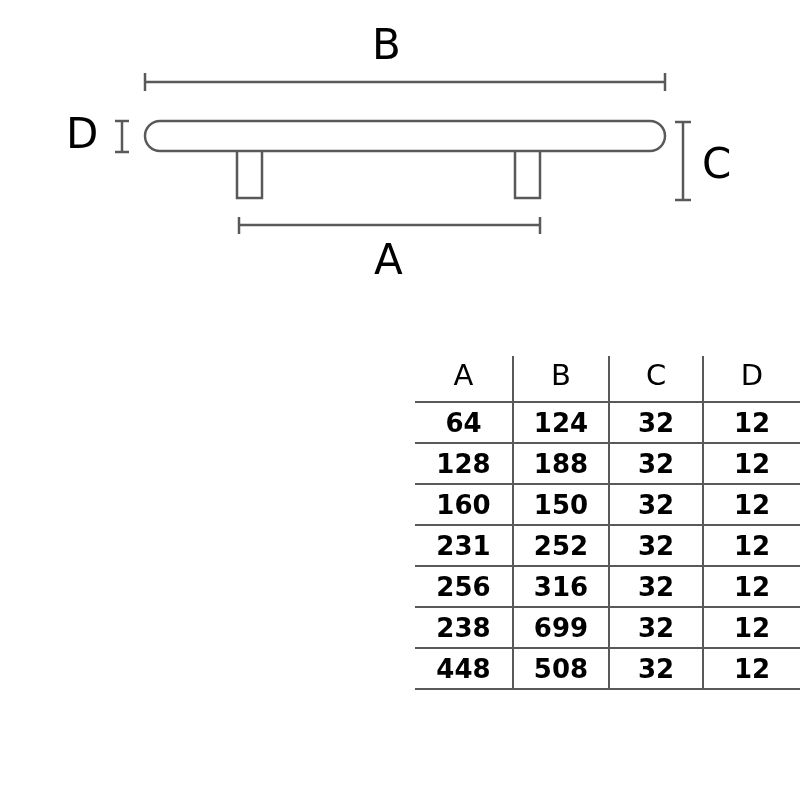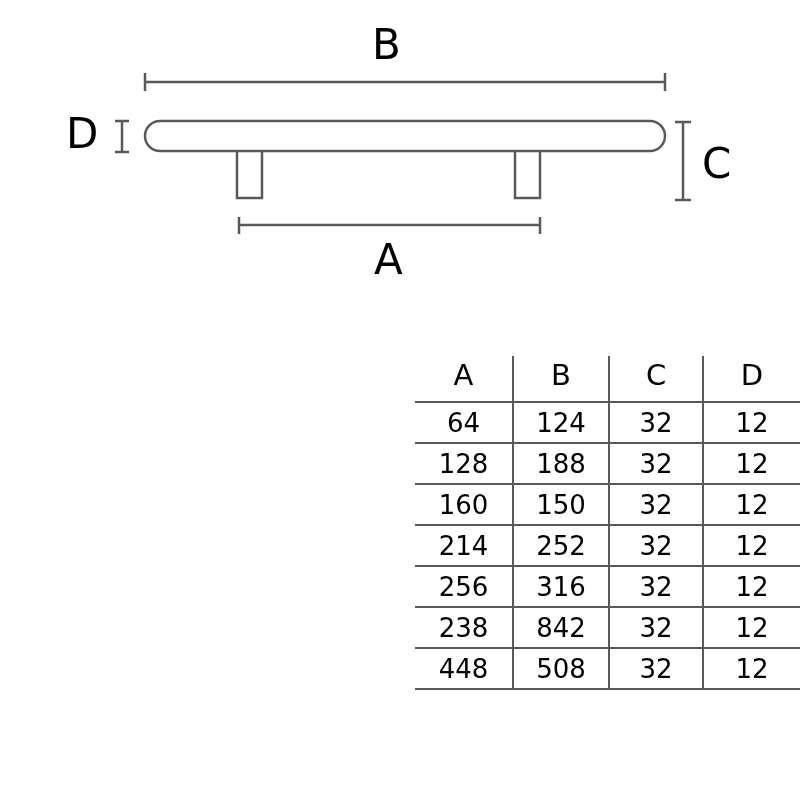--- a/index.html
+++ b/index.html
@@ -65,21 +65,21 @@
     padding: 2px 0 9px 0;
     border-bottom: 2px solid #595959;
     border-right: 2px solid #595959;
     vertical-align: middle;
   }
   table.spec th.last,
   table.spec td.last { border-right: none; }
 
   table.spec td {
     font-size: 26px;
-    font-weight: 400;
+    font-weight: 700;
     text-align: center;
     height: 39px;
     padding: 0;
     border-bottom: 2px solid #595959;
     border-right: 2px solid #595959;
     vertical-align: middle;
   }
 </style>
 </head>
 <body>
@@ -152,34 +152,34 @@
           <td>32</td>
           <td class="last">12</td>
         </tr>
         <tr>
           <td>160</td>
           <td>150</td>
           <td>32</td>
           <td class="last">12</td>
         </tr>
         <tr>
-          <td>214</td>
+          <td>231</td>
           <td>252</td>
           <td>32</td>
           <td class="last">12</td>
         </tr>
         <tr>
           <td>256</td>
           <td>316</td>
           <td>32</td>
           <td class="last">12</td>
         </tr>
         <tr>
           <td>238</td>
-          <td>842</td>
+          <td>699</td>
           <td>32</td>
           <td class="last">12</td>
         </tr>
         <tr>
           <td>448</td>
           <td>508</td>
           <td>32</td>
           <td class="last">12</td>
         </tr>
       </tbody>

